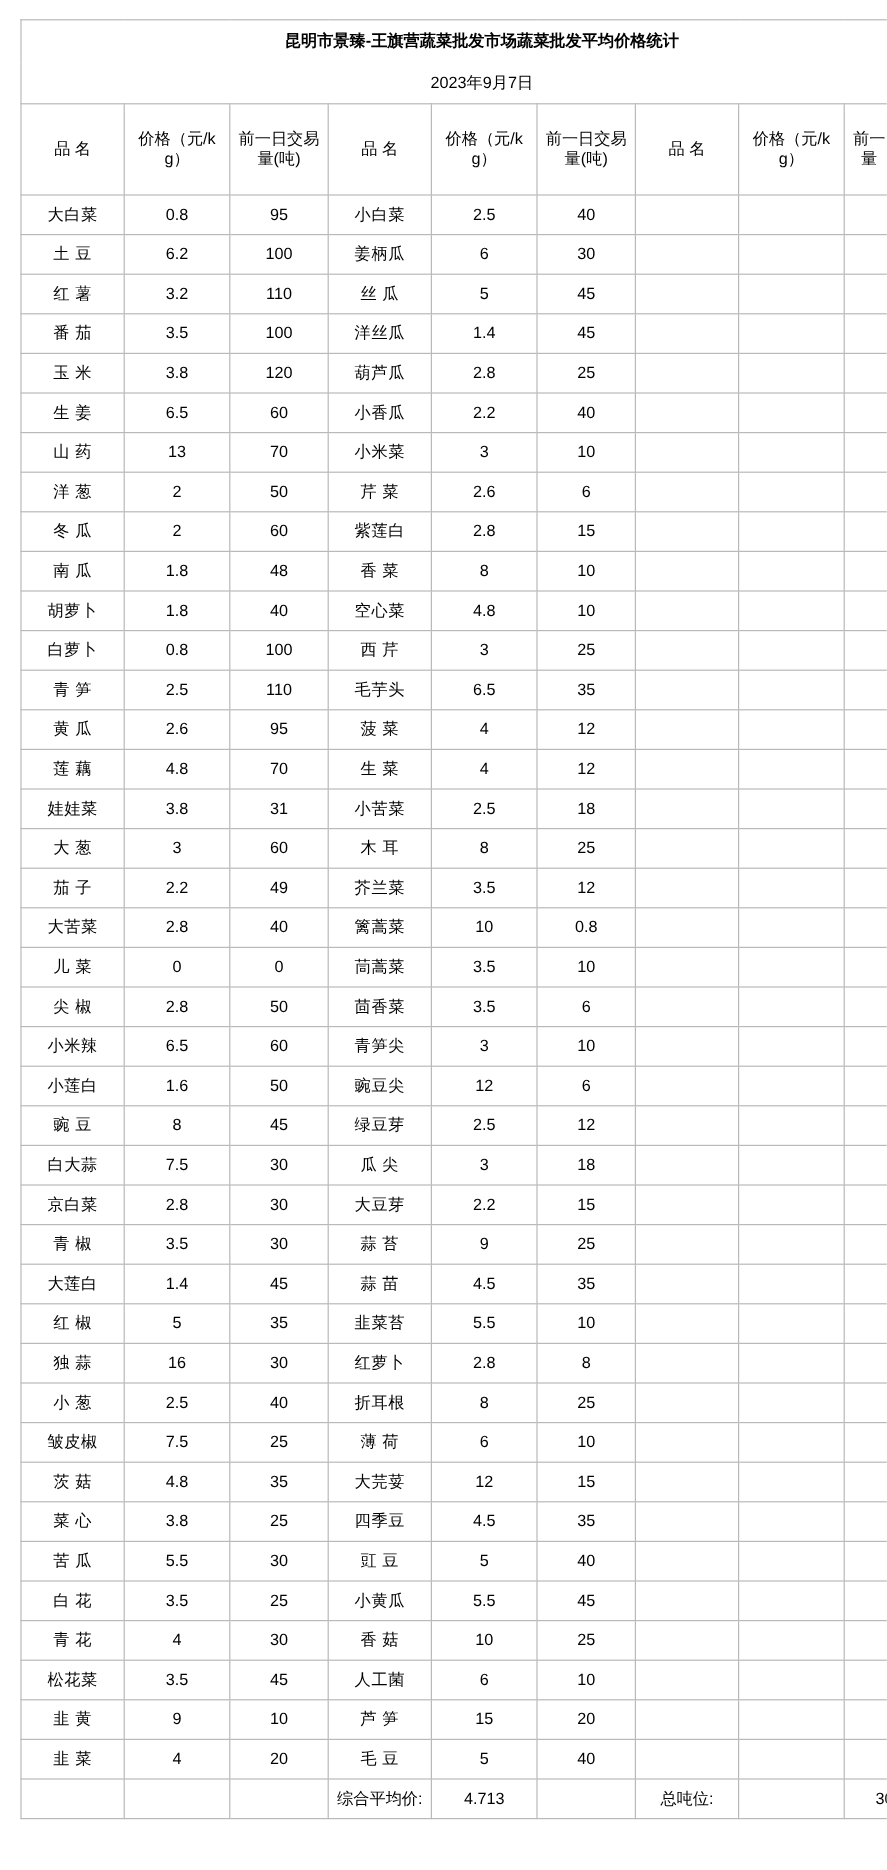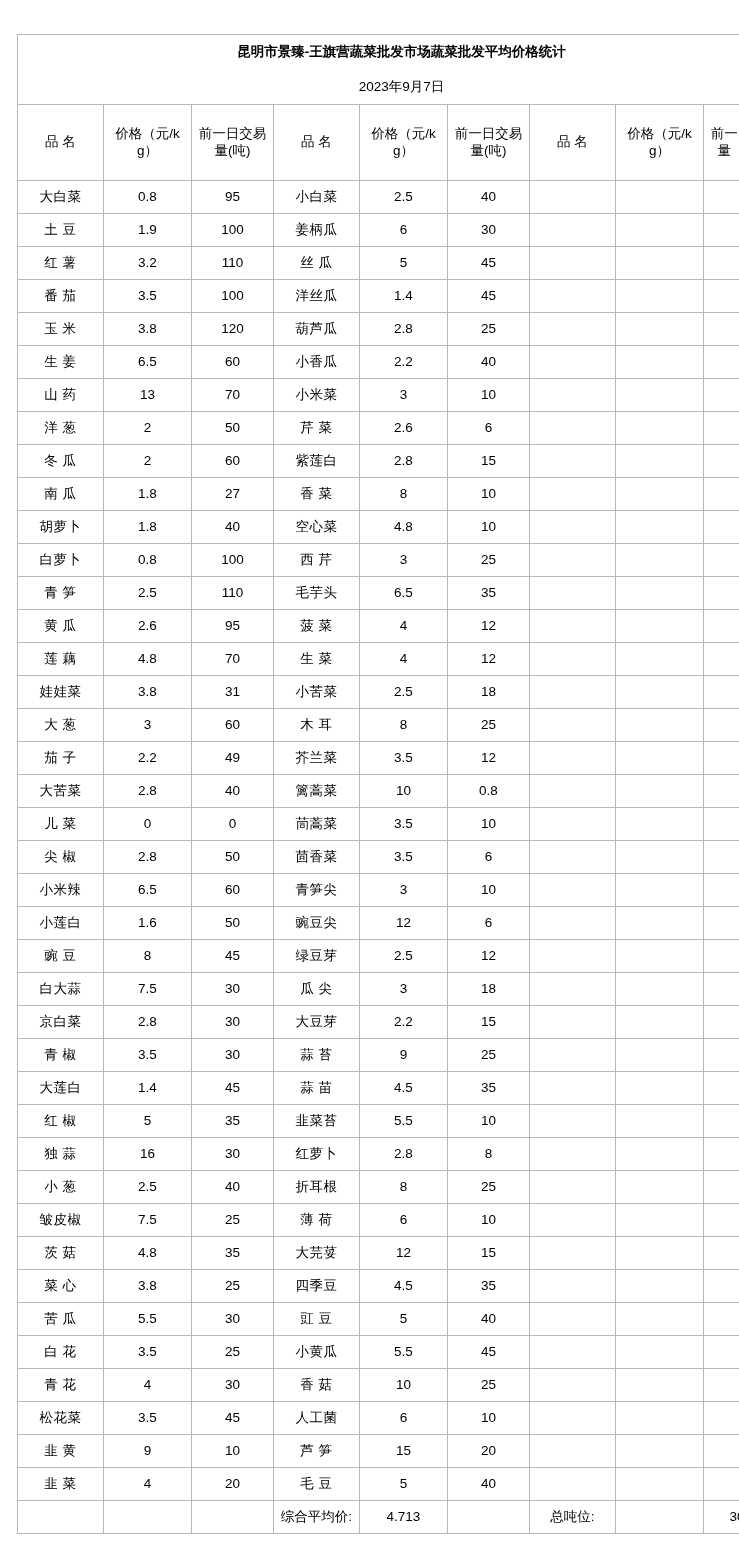--- a/index.html
+++ b/index.html
@@ -9,21 +9,20 @@
   }
   body {
     width: 739px;
     font-family: "Liberation Sans", sans-serif;
     color: #000000;
   }
   .page {
     width: 739px;
     box-sizing: border-box;
     padding: 16px;
-    margin-top: 18px;
   }
   table.sheet {
     border-collapse: collapse;
     width: 737px;
     margin: 0 1px;
     table-layout: fixed;
   }
   table.sheet td {
     border: 1px solid #b9b9b9;
     text-align: center;
@@ -126,21 +125,21 @@
           <td class="">95</td>
           <td class="name-cell">小白菜</td>
           <td class="">2.5</td>
           <td class="">40</td>
           <td class="blank"></td>
           <td class="blank"></td>
           <td class="blank"></td>
         </tr>
         <tr>
           <td class="name-cell">土 豆</td>
-          <td class="">1.9</td>
+          <td class="">6.2</td>
           <td class="">100</td>
           <td class="name-cell">姜柄瓜</td>
           <td class="">6</td>
           <td class="">30</td>
           <td class="blank"></td>
           <td class="blank"></td>
           <td class="blank"></td>
         </tr>
         <tr>
           <td class="name-cell">红 薯</td>
@@ -215,21 +214,21 @@
           <td class="name-cell">紫莲白</td>
           <td class="">2.8</td>
           <td class="">15</td>
           <td class="blank"></td>
           <td class="blank"></td>
           <td class="blank"></td>
         </tr>
         <tr>
           <td class="name-cell">南 瓜</td>
           <td class="">1.8</td>
-          <td class="">27</td>
+          <td class="">48</td>
           <td class="name-cell">香 菜</td>
           <td class="">8</td>
           <td class="">10</td>
           <td class="blank"></td>
           <td class="blank"></td>
           <td class="blank"></td>
         </tr>
         <tr>
           <td class="name-cell">胡萝卜</td>
           <td class="">1.8</td>

